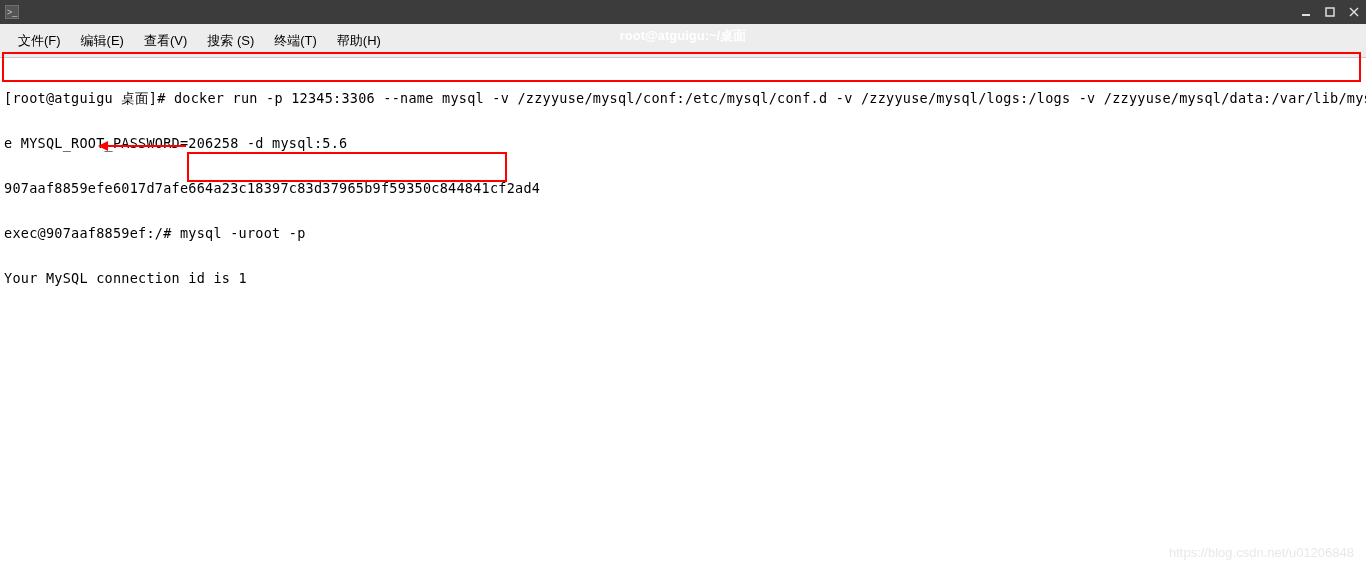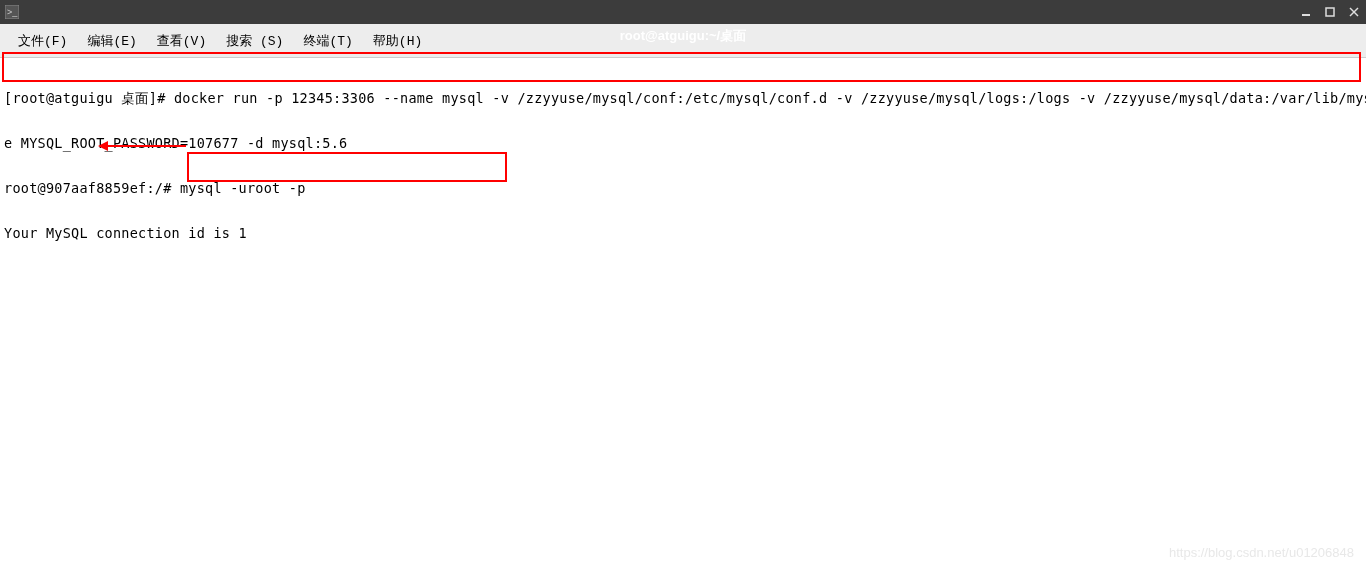--- a/index.html
+++ b/index.html
@@ -59,21 +59,21 @@
       cursor: pointer;
       color: #ddd;
     }
     .menubar {
       background: #ededed;
       border-bottom: 1px solid #ccc;
       height: 34px;
       display: flex;
       align-items: center;
       padding: 12px 8px;
-      font-family: Liberation Mono, monospace;
+      font-family: Liberation Sans, sans-serif;
       font-size: 13px;
     }
     .menu-item {
       padding: 3px 10px;
       cursor: pointer;
     }
     .terminal {
       background: #ffffff;
       padding: 3px 4px;
       font-family: "DejaVu Sans Mono", "Consolas", monospace;
@@ -159,22 +159,23 @@
   <div class="menu-item">文件(F)</div>
   <div class="menu-item">编辑(E)</div>
   <div class="menu-item">查看(V)</div>
   <div class="menu-item">搜索 (S)</div>
   <div class="menu-item">终端(T)</div>
   <div class="menu-item">帮助(H)</div>
 </div>
 
 <div class="terminal">
   <div class="line">[root@atguigu 桌面]# docker run -p 12345:3306 --name mysql -v /zzyyuse/mysql/conf:/etc/mysql/conf.d -v /zzyyuse/mysql/logs:/logs -v /zzyyuse/mysql/data:/var/lib/mysql -</div>
-  <div class="line">e MYSQL_ROOT_PASSWORD=107677 -d mysql:5.6</div>
-  <div class="line">root@907aaf8859ef:/# mysql -uroot -p</div>
+  <div class="line">e MYSQL_ROOT_PASSWORD=206258 -d mysql:5.6</div>
+  <div class="line">907aaf8859efe6017d7afe664a23c18397c83d37965b9f59350c844841cf2ad4</div>
+  <div class="line">exec@907aaf8859ef:/# mysql -uroot -p</div>
   <div class="line">Your MySQL connection id is 1</div>
   
   
   
   
   
   
   
   
   

